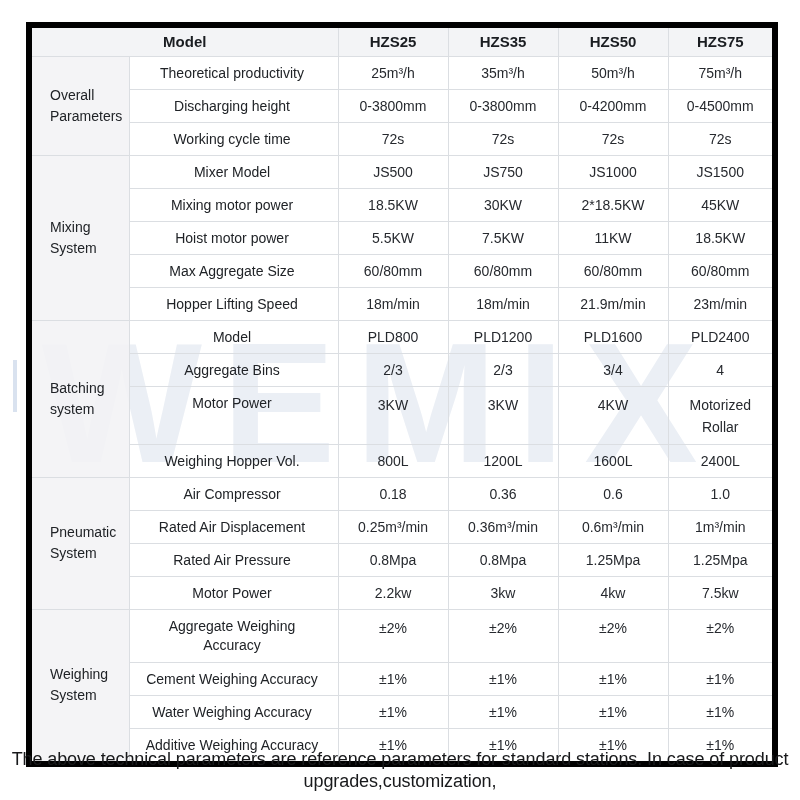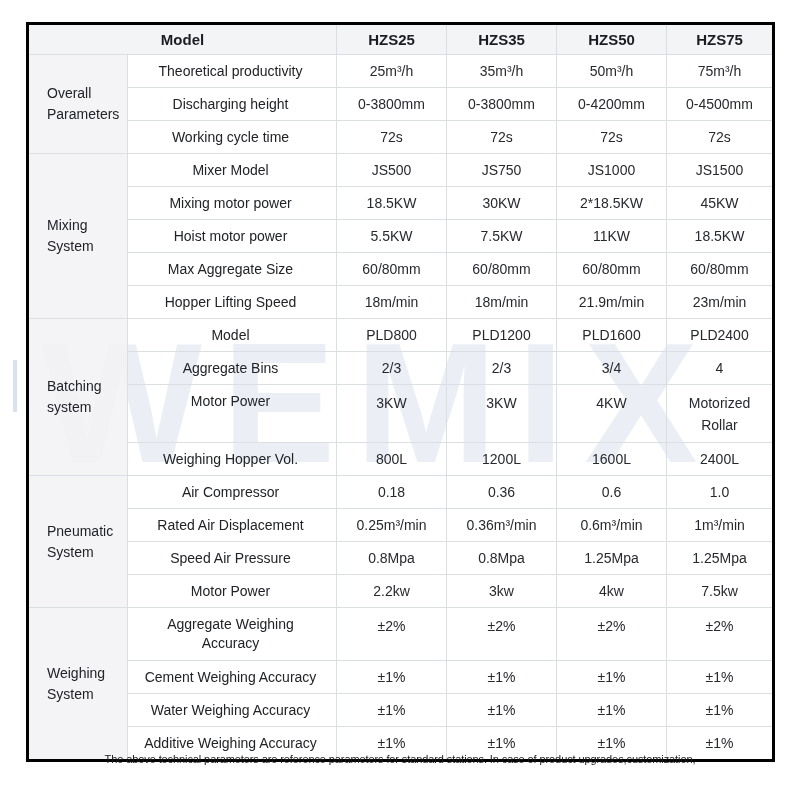--- a/index.html
+++ b/index.html
@@ -26,21 +26,21 @@
   }
   
   table.spec{
     position:absolute;left:26px;top:22px;
     width:746px;
     border-collapse:collapse;
     table-layout:fixed;
     z-index:1;
     font-size:14px;
   }
-  table.spec{border:3px solid #000000;}
+  table.spec{border:6px solid #000000;}
   table.spec td, table.spec th{
     border:1px solid #dbdee2;
     box-sizing:border-box;
   }
   th.corner, th.model-col{
     height:31px;
     background:rgba(242,243,245,0.95);
     font-size:15px;font-weight:700;color:#1a1d21;
     text-align:center;vertical-align:middle;
     padding:0;
@@ -72,21 +72,21 @@
     white-space:nowrap;
   }
   tr.row-normal{height:32px;}
   tr.row-tall{height:53px;}
   tr.row-tall td.label-cell, tr.row-tall td.value-cell{white-space:normal;}
   tr.row-tall td.value-cell{line-height:22px;}
   
   .footer-note{
     position:absolute;left:0;top:748px;width:800px;
     text-align:center;
-    font-size:11px;line-height:22px;
+    font-size:18px;line-height:22px;
     letter-spacing:-0.1px;
     color:#18191b;
     z-index:1;
   }
 </style>
 </head>
 <body>
 
 <div class="watermark">WEMIX</div>
 <div class="watermark-bar"></div>
@@ -206,21 +206,21 @@
         <td class="value-cell">1.0</td>
       </tr>
       <tr class="row-normal">
         <td class="label-cell">Rated Air Displacement</td>
         <td class="value-cell">0.25m³/min</td>
         <td class="value-cell">0.36m³/min</td>
         <td class="value-cell">0.6m³/min</td>
         <td class="value-cell">1m³/min</td>
       </tr>
       <tr class="row-normal">
-        <td class="label-cell">Speed Air Pressure</td>
+        <td class="label-cell">Rated Air Pressure</td>
         <td class="value-cell">0.8Mpa</td>
         <td class="value-cell">0.8Mpa</td>
         <td class="value-cell">1.25Mpa</td>
         <td class="value-cell">1.25Mpa</td>
       </tr>
       <tr class="row-normal">
         <td class="label-cell">Motor Power</td>
         <td class="value-cell">2.2kw</td>
         <td class="value-cell">3kw</td>
         <td class="value-cell">4kw</td>

